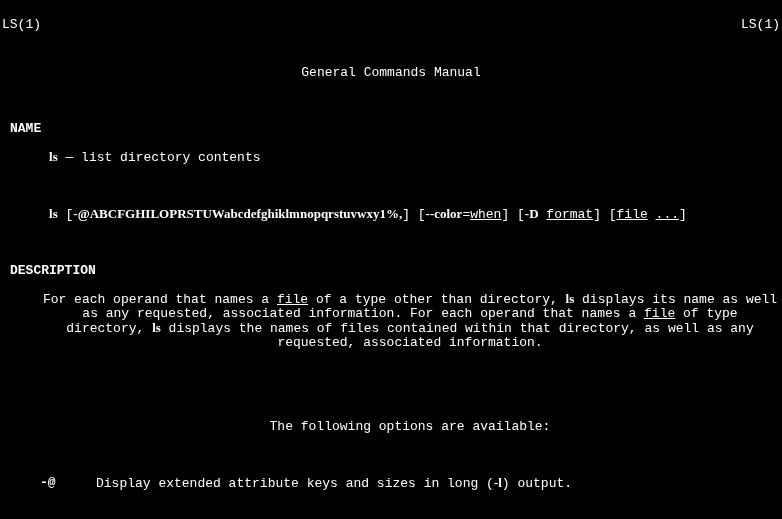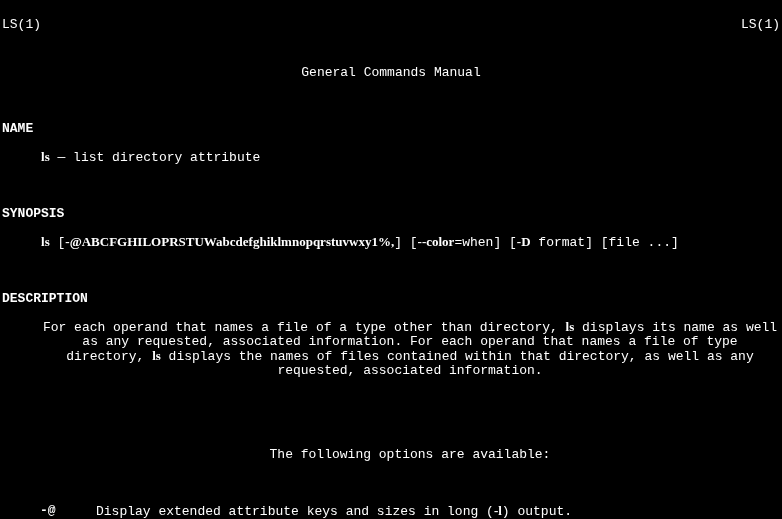--- a/index.html
+++ b/index.html
@@ -12,53 +12,52 @@
     line-height: 14px;
     width: 782px;
     height: 519px;
     overflow: hidden;
   }
   .page {
     padding: 4px 2px;
     white-space: pre;
   }
   .b { font-weight: bold; font-family: Liberation Serif, serif; }
-  .u { }
+  .u { text-decoration: underline; }
   .headerline {
     display: flex;
     justify-content: center;
   }
   .headerline .center {
     flex: 1;
     text-align: center;
     margin-top: 48px;
   }
   .section {
     font-weight: bold;
   }
   .para { padding-left: 38px; white-space: normal; text-align: center; }
   .opt-row { display: flex; padding-left: 38px; }
   .opt-flag { width: 56px; flex-shrink: 0; font-weight: bold; }
   .opt-body { flex: 1; white-space: normal; }
-  .ln { display:block; }
+  .ln { display:block;margin-left:8px; }
 </style>
 </head>
 <body>
 
 <div class="page">
 <div class="headerline">
 <span>LS(1)</span>
 <span class="center">General Commands Manual</span>
 <span>LS(1)</span>
 </div>
 <span class="ln"> </span>
 <span class="ln section">NAME</span>
-<span class="ln">     <span class="b">ls</span><span> — </span><span>list directory attribute</span></span>
+<span class="ln">     <span class="b">ls</span><span> — </span><span>list directory contents</span></span>
 <span class="ln"> </span>
-<span class="ln section">SYNOPSIS</span>
 <span class="ln">     <span class="b">ls</span><span> [</span><span class="b">-</span><span class="b">@ABCFGHILOPRSTUWabcdefghiklmnopqrstuvwxy1%,</span><span>] [</span><span class="b">--color</span><span>=</span><span class="u">when</span><span>] [</span><span class="b">-D</span><span> </span><span class="u">format</span><span>] [</span><span class="u">file</span><span> </span><span class="u">...</span><span>]</span></span>
 <span class="ln"> </span>
 <span class="ln section">DESCRIPTION</span>
 <div class="para"><span>For each operand that names a </span><span class="u">file</span><span> of a type other than directory, </span><span class="b">ls</span><span> displays its name as well as any requested, associated information.  For each operand that names a </span><span class="u">file</span><span> of type directory, </span><span class="b">ls</span><span> displays the names of files contained within that directory, as well as any requested, associated information.</span></div>
 <span class="ln"> </span>
 <span class="ln"> </span>
 <div class="para">The following options are available:</div>
 <span class="ln"> </span>
 <div class="opt-row">
   <span class="opt-flag">-@</span>

